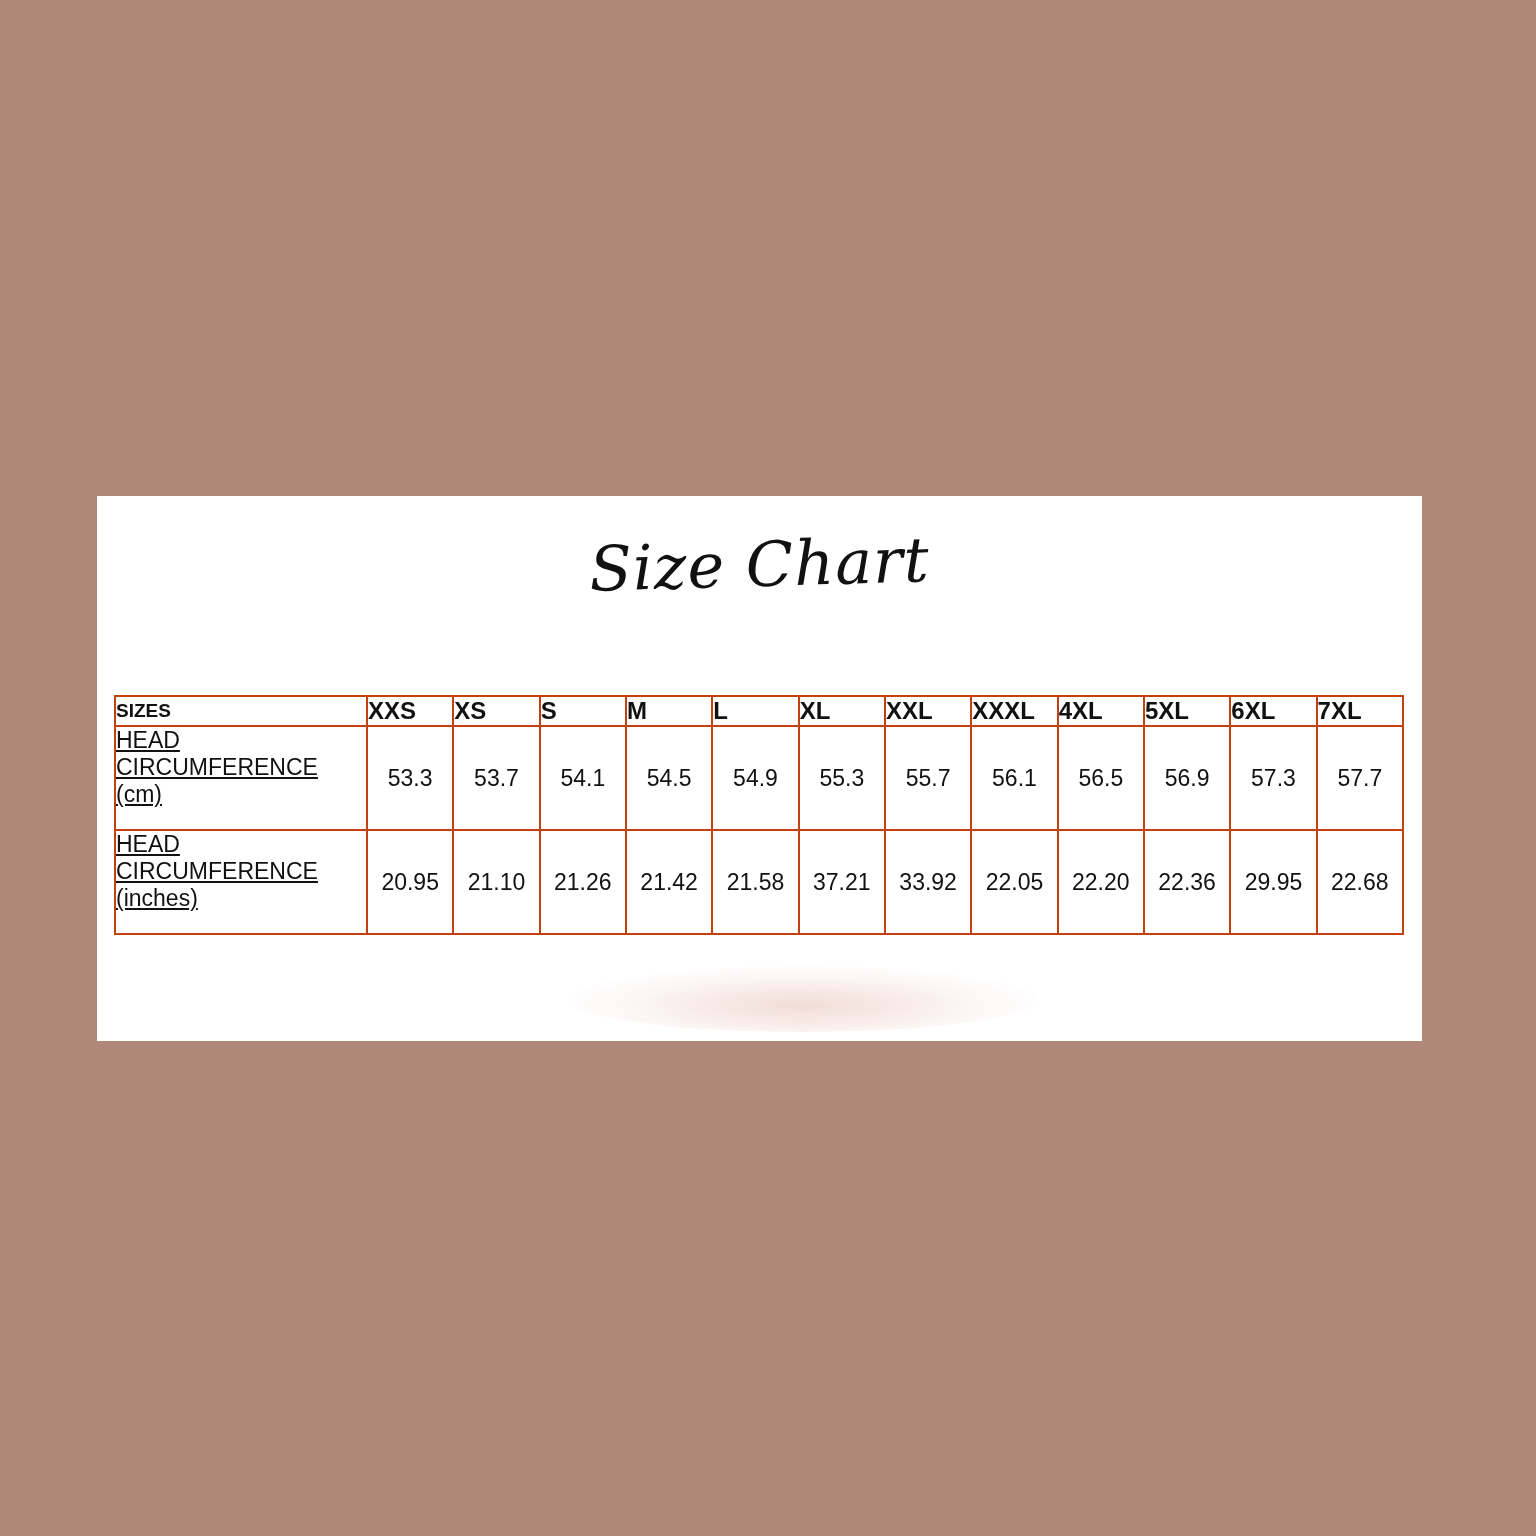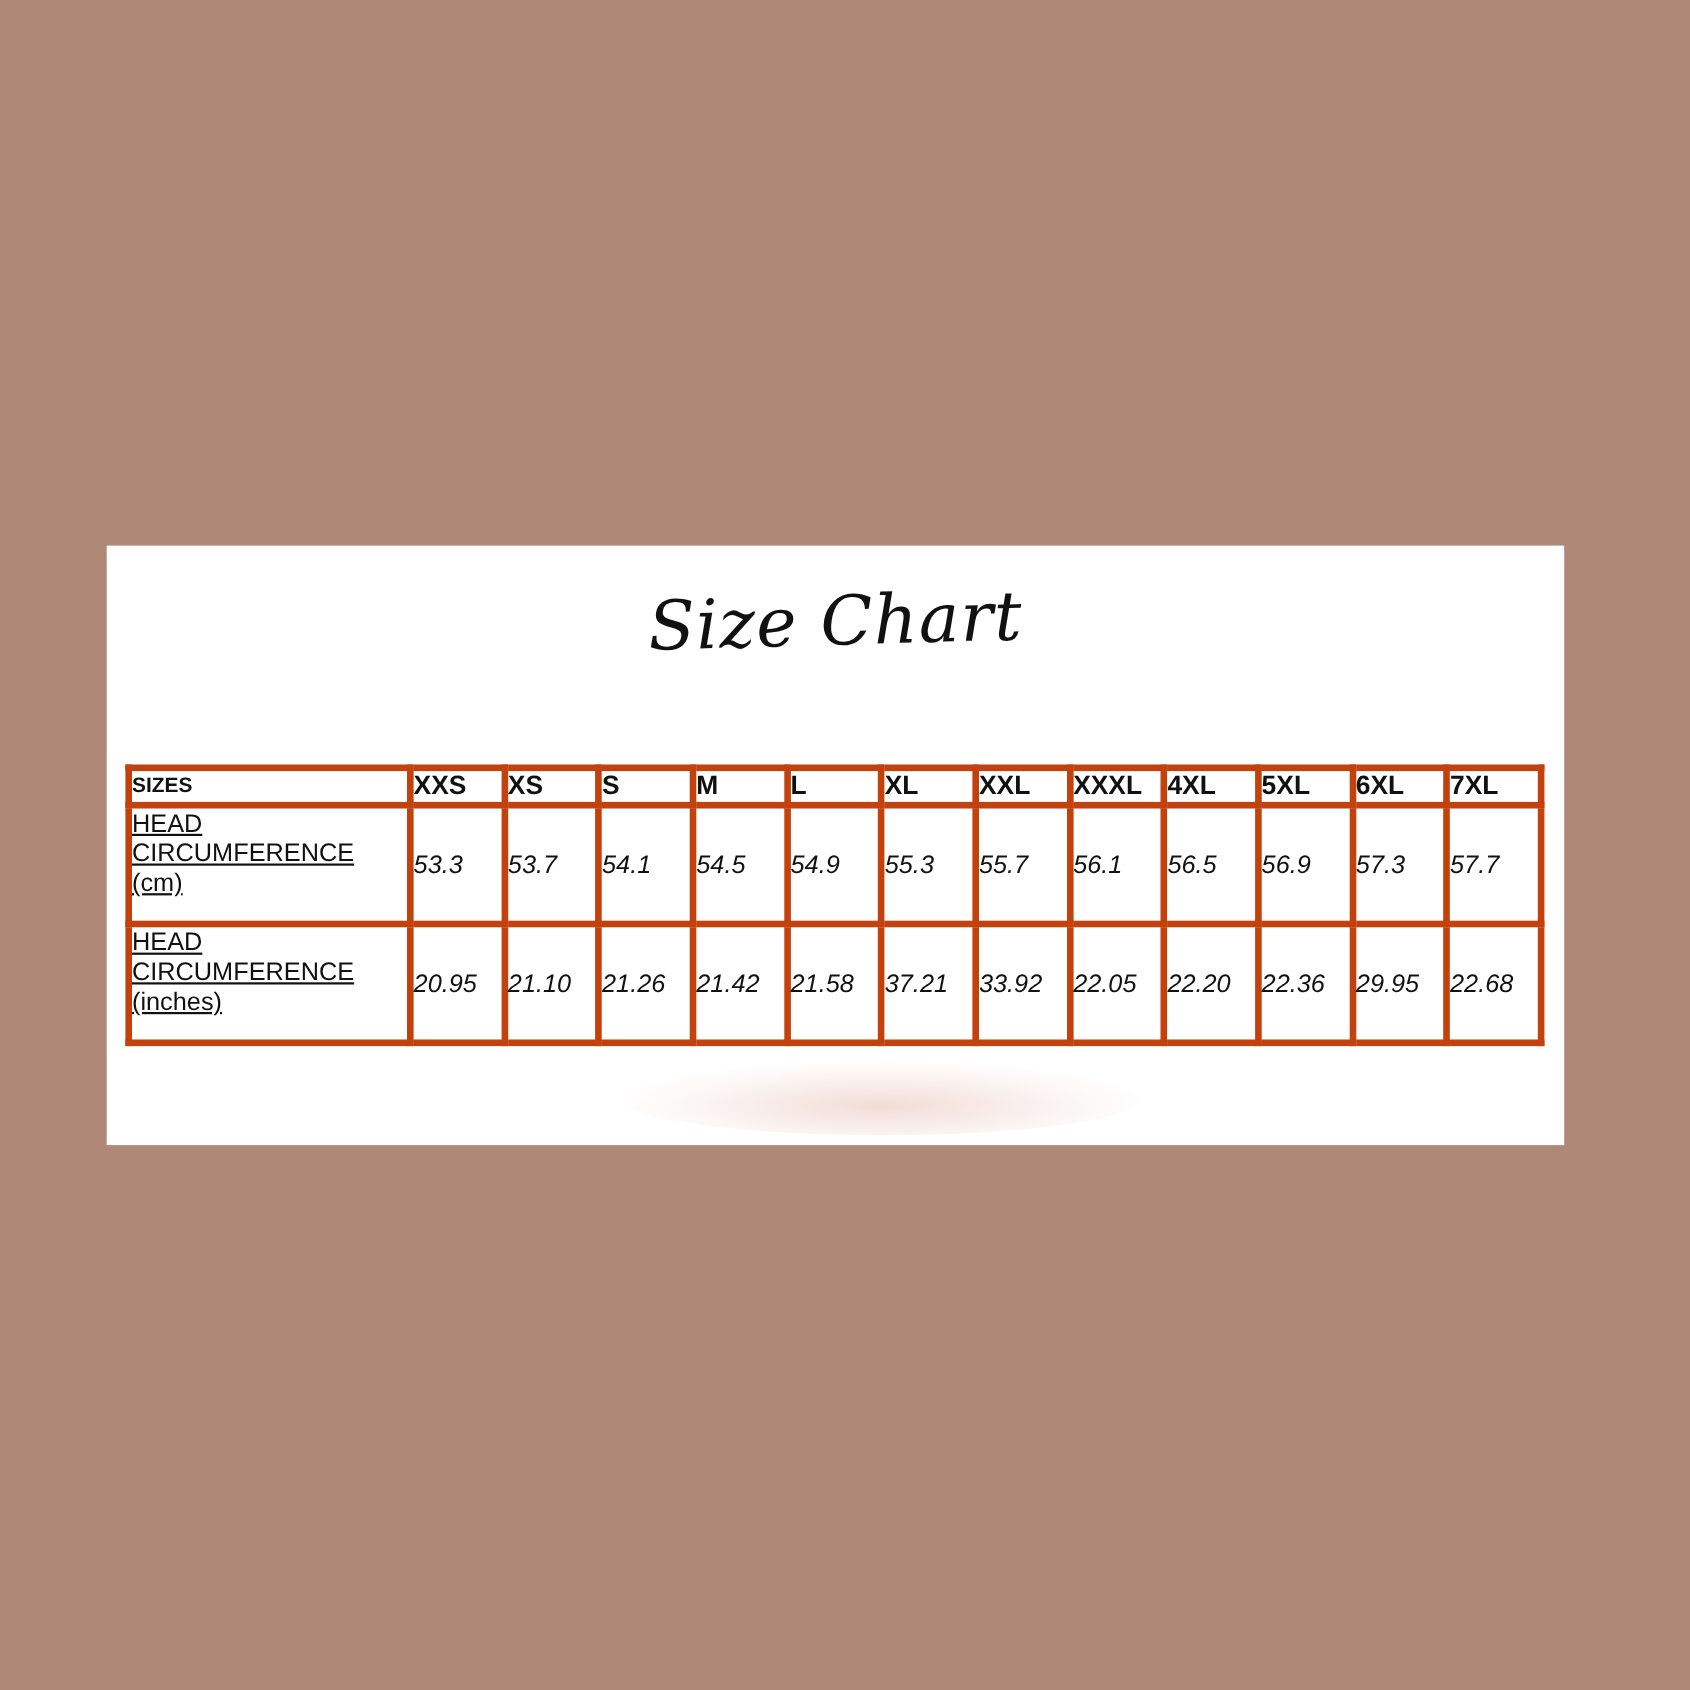--- a/index.html
+++ b/index.html
@@ -52,21 +52,21 @@
   }
   table.size-table {
     position: absolute;
     left: 17px;
     top: 199px;
     width: 1290px;
     border-collapse: collapse;
     table-layout: fixed;
   }
   table.size-table td, table.size-table th {
-    border: 6px solid #c2410c;
+    border: 2px solid #c2410c;
     color: #111111;
     padding: 0;
   }
   th.hdr-label {
     text-align: left;
     font-size: 19px;
     font-weight: bold;
     padding: 6px 0 6px 8px;
     height: 28px;
     width: 250px;
@@ -81,23 +81,23 @@
   td.row-label {
     text-align: left;
     font-size: 23px;
     line-height: 1.18;
     padding: 7px 8px 9px 8px;
     vertical-align: top;
     font-weight: normal;
     text-decoration: underline;
   }
   td.val {
+    text-align: center;
     font-size: 23px;
     vertical-align: middle;
-    font-style: italic;
   }
   .row-cm td { height: 102px; }
   .row-in td { height: 102px; margin-left: 40px; }
 </style>
 </head>
 <body>
 
 <div class="canvas">
   <div class="card">
 

